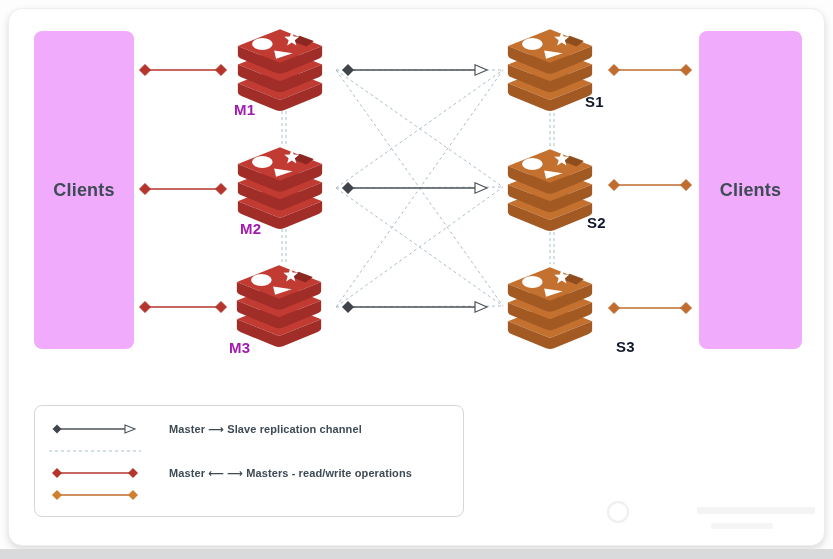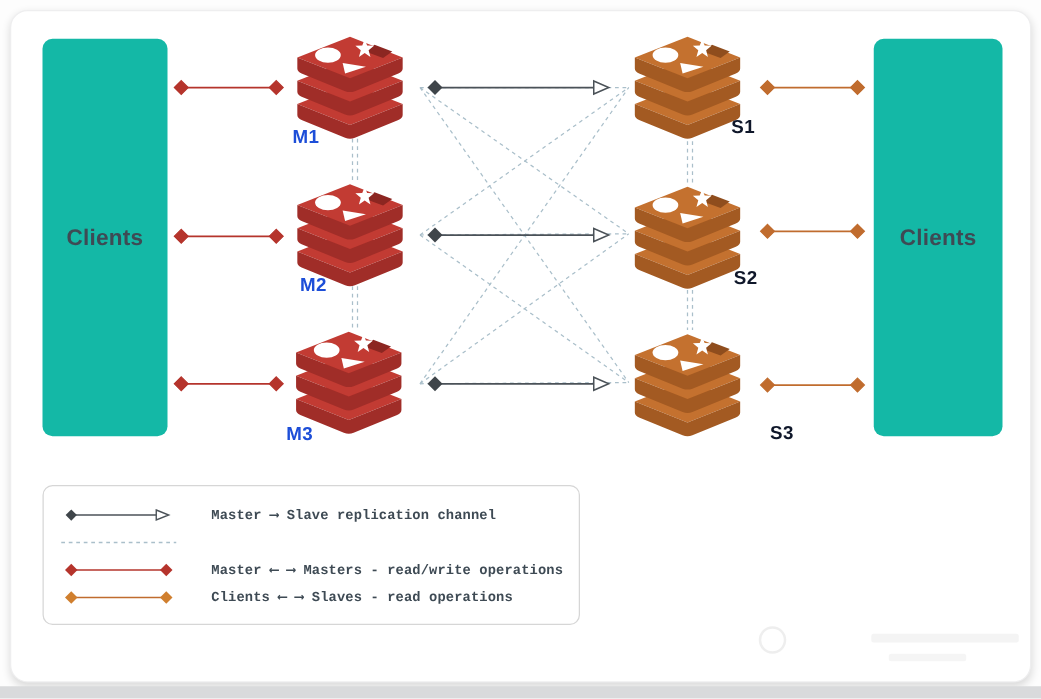--- a/index.html
+++ b/index.html
@@ -14,41 +14,40 @@
     background:#ffffff;border:1px solid #eeeeef;border-radius:14px;
     box-shadow:0 3px 7px rgba(0,0,0,0.14);
   }
   .bottom-strip{
     position:absolute;left:0;top:549px;width:833px;height:10px;
     background:#d9dadc;
   }
   .overlay{position:absolute;left:-8px;top:-8px;width:833px;height:559px;pointer-events:none;}
   .clients-box{
     position:absolute;width:100px;height:318px;top:22px;
-    background:#14b8a6;border-radius:8px;
+    background:#f0abfc;border-radius:8px;
     display:flex;align-items:center;justify-content:center;
   }
   .clients-box.left{left:25px;}
   .clients-box.right{left:690px;width:103px;}
   .clients-label{
     color:#3e4a54;font-size:18px;font-weight:700;letter-spacing:.2px;
   }
   .node-icon{position:absolute;width:98px;height:87px;}
   .node-icon.master{--c1:#c23b33;--c2:#a02d28;--c3:#8c2621;}
   .node-icon.slave {--c1:#c4712f;--c2:#a35a22;--c3:#8f4d1d;}
   .node-label{
     position:absolute;font-size:15px;font-weight:700;letter-spacing:.3px;
   }
-  .master-label{color:#1d4ed8;}
+  .master-label{color:#a21caf;}
   .slave-label{color:#0f172a;}
   .legend-box{
-    position:absolute;left:25px;top:379px;width:430px;height:112px;
+    position:absolute;left:25px;top:396px;width:430px;height:112px;
     background:#ffffff;border:1px solid #d6d6d6;border-radius:8px;
     padding:12px 0 12px 10px;
-    font-family:Liberation Mono, monospace;
   }
   .legend-row{display:flex;align-items:center;height:22px;}
   .lg-marker{width:100px;height:14px;flex:none;}
   .lg-label{
     margin-left:24px;font-size:11px;font-weight:600;color:#3e4a54;
     letter-spacing:.1px;white-space:nowrap;
   }
   .watermark{
     position:absolute;left:592px;top:488px;width:225px;height:46px;
     opacity:.16;pointer-events:none;
@@ -210,21 +209,20 @@
           <polygon points="88,2 93,7 88,12 83,7" fill="#b5342c"></polygon>
         </svg>
         <span class="lg-label">Master ⟵ ⟶ Masters - read/write operations</span>
       </div>
       <div class="legend-row">
         <svg class="lg-marker" viewBox="0 0 100 14">
           <line x1="12" y1="7" x2="88" y2="7" stroke="#c06c2e" stroke-width="1.3"></line>
           <polygon points="12,2 17,7 12,12 7,7" fill="#d07f2e"></polygon>
           <polygon points="88,2 93,7 88,12 83,7" fill="#d07f2e"></polygon>
         </svg>
-        <span class="lg-label">Clients ⟵ ⟶ Slaves - read operations</span>
       </div>
     </div>
 
     <div class="watermark">
       <div class="wm-ring"></div>
       <div class="wm-bar1"></div>
       <div class="wm-bar2"></div>
     </div>
 
   </div>

